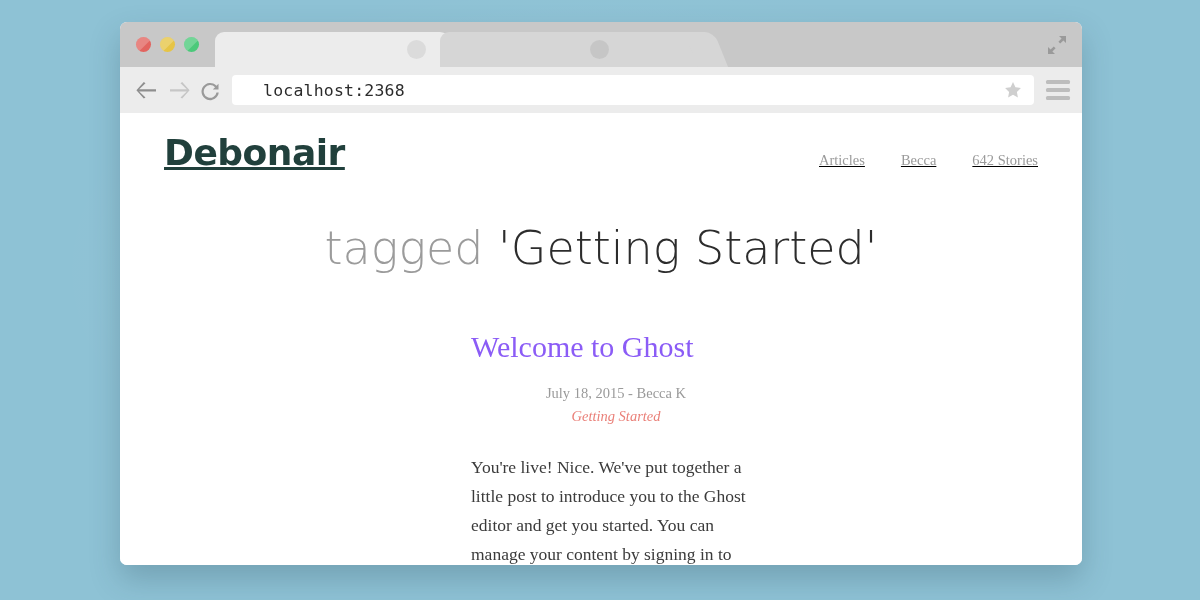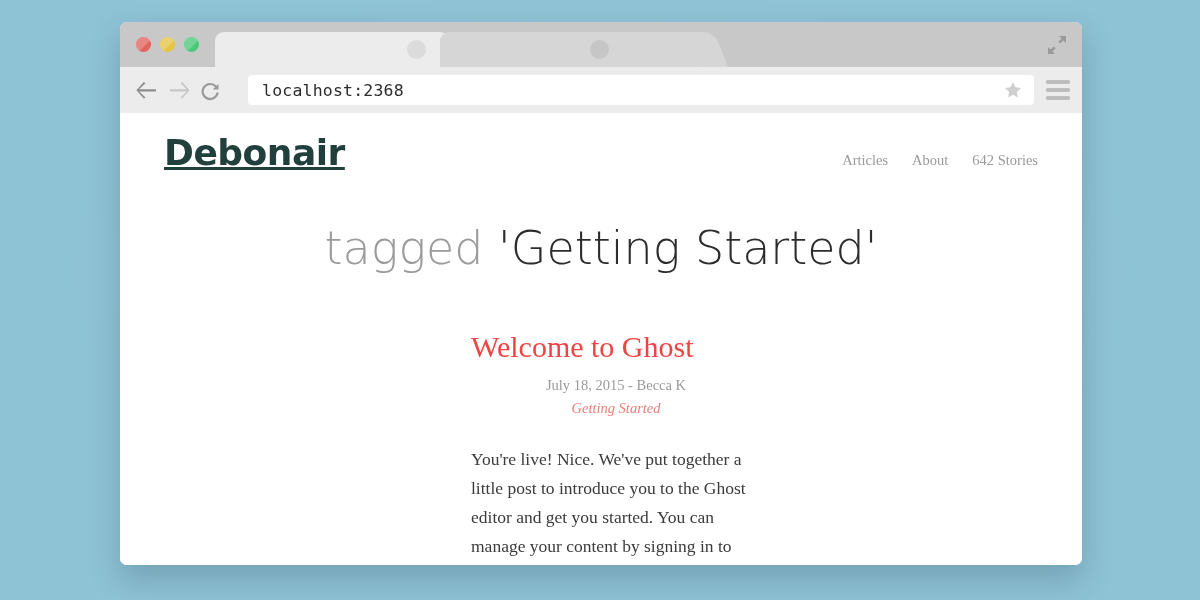--- a/index.html
+++ b/index.html
@@ -148,24 +148,24 @@
     align-items: center;
     justify-content: center;
     flex: 0 0 auto;
   }
 
   .urlbar {
     flex: 1 1 auto;
     height: 30px;
     background: #ffffff;
     border-radius: 4px;
-    margin: 0 10px 0 18px;
+    margin: 0 10px 0 2px;
     display: flex;
     align-items: center;
-    padding: 0 10px 0 14px;
+    padding: 0 10px 0 31px;
     min-width: 0;
   }
   .url-text {
     flex: 1 1 auto;
     font-family: "DejaVu Sans Mono", "Liberation Mono", monospace;
     font-size: 16.5px;
     color: #2b2b2b;
     letter-spacing: 0.2px;
     white-space: nowrap;
     overflow: hidden;
@@ -209,22 +209,23 @@
     font-weight: bold;
     font-size: 36px;
     color: #21403c;
     letter-spacing: -0.5px;
     line-height: 1;
   }
 
   .site-nav {
     display: flex;
     align-items: baseline;
-    gap: 24px;
+    gap: 36px;
     padding-bottom: 2px;
+    text-decoration: underline;
   }
   .site-nav a {
     font-family: "Liberation Serif", serif;
     font-size: 14.5px;
     color: #9a9a9a;
     text-decoration: none;
     white-space: nowrap;
   }
 
   .page-heading {
@@ -242,23 +243,23 @@
   .post {
     width: 320px;
     margin: 56px auto 0 auto;
     padding-left: 30px;
   }
 
   .post-title {
     font-family: "Liberation Serif", serif;
     font-weight: normal;
     font-size: 30px;
-    color: #ef4444;
+    color: #8b5cf6;
     line-height: 1.15;
-    margin-bottom: 10px;
+    margin-bottom: 18px;
   }
 
   .post-meta {
     font-family: "Liberation Serif", serif;
     font-size: 14.5px;
     color: #9a9a9a;
     line-height: 1.55;
     text-align: center;
   }
   .post-tag {
@@ -356,21 +357,21 @@
     </div>
   </div>
 
   <div class="viewport">
 
     <div class="site-header">
       <a class="site-title" href="#">Debonair</a>
 
       <nav class="site-nav">
         <a href="#">Articles</a>
-        <a href="#">About</a>
+        <a href="#">Becca</a>
         <a href="#">642 Stories</a>
       </nav>
     </div>
 
     <h1 class="page-heading">
       <span class="word-tagged">tagged </span><span class="tag-name">'Getting Started'</span>
     </h1>
 
     <article class="post">
       <h2 class="post-title">

